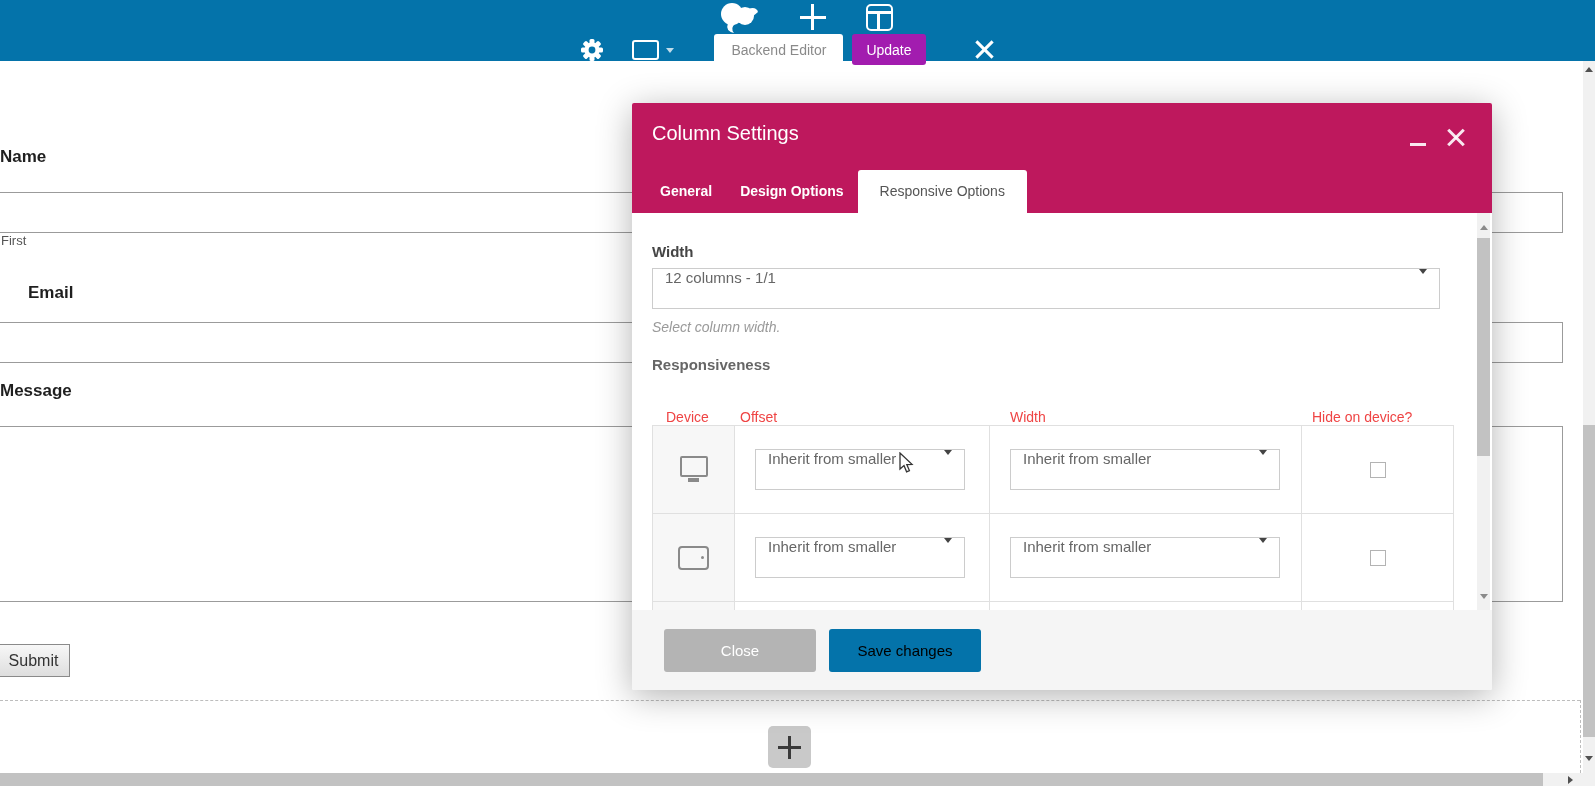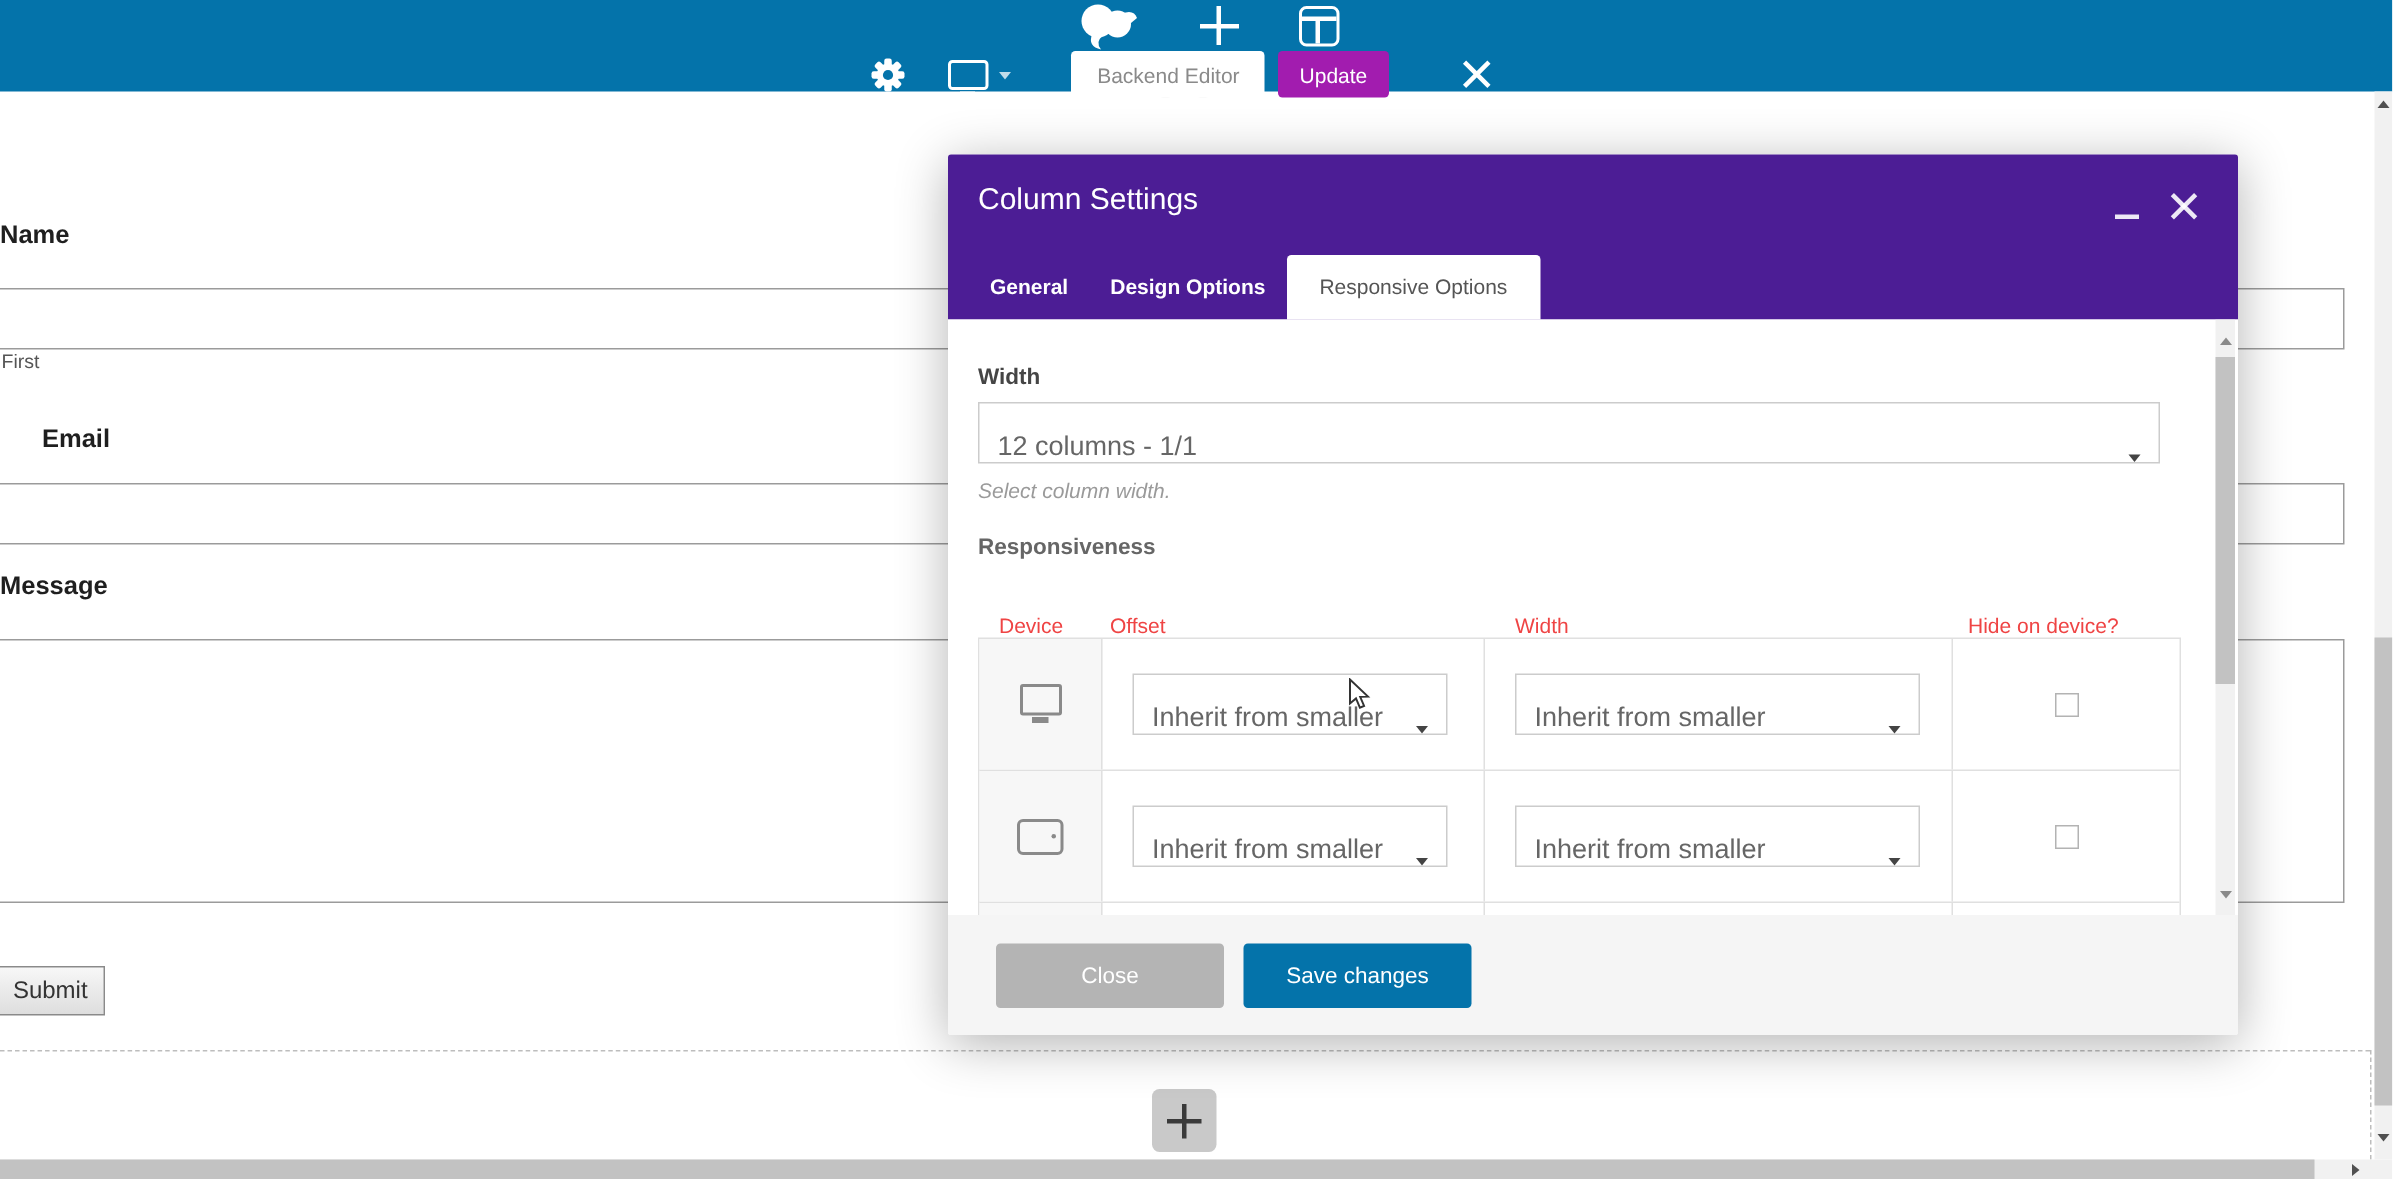--- a/index.html
+++ b/index.html
@@ -49,32 +49,32 @@
   .vscroll{position:absolute;left:1583px;top:61px;width:12px;height:712px;background:#f1f1f1;z-index:45;}
   .vscroll .arr-up{position:absolute;left:2px;top:6px;width:0;height:0;border-left:4px solid transparent;border-right:4px solid transparent;border-bottom:5px solid #505050;}
   .vscroll .thumb{position:absolute;left:0;top:364px;width:12px;height:312px;background:#c2c2c2;}
   .vscroll .arr-dn{position:absolute;left:2px;bottom:12px;width:0;height:0;border-left:4px solid transparent;border-right:4px solid transparent;border-top:5px solid #505050;}
   .hscroll{position:absolute;left:0;top:773px;width:1595px;height:13px;background:#f1f1f1;z-index:46;}
   .hscroll .thumb{position:absolute;left:0;top:0;width:1543px;height:13px;background:#c2c2c2;}
   .hscroll .arr-rt{position:absolute;left:1568px;top:2.5px;width:0;height:0;border-top:4px solid transparent;border-bottom:4px solid transparent;border-left:5px solid #505050;}
 
   
   .modal{position:absolute;left:632px;top:103px;width:860px;height:587px;z-index:30;box-shadow:0 6px 35px rgba(0,0,0,.3);border-radius:2px;}
-  .m-header{position:relative;height:110px;background:#4c1d95;border-radius:2px 2px 0 0;}
+  .m-header{position:relative;height:110px;background:#be185d;border-radius:2px 2px 0 0;}
   .m-title{position:absolute;left:20px;top:19px;color:#fff;font-size:20px;font-weight:400;}
   .m-min{position:absolute;right:66px;top:40px;width:16px;height:3px;background:rgba(255,255,255,.9);cursor:pointer;}
   .m-close{position:absolute;right:26px;top:24px;width:20px;height:20px;cursor:pointer;}
   .m-close::before,.m-close::after{content:"";position:absolute;left:-1px;top:8.5px;width:22px;height:3px;background:rgba(255,255,255,.9);}
   .m-close::before{transform:rotate(45deg);} .m-close::after{transform:rotate(-45deg);}
   .m-tabs{position:absolute;left:14px;bottom:0;display:flex;align-items:flex-end;}
   .m-tab{height:43px;line-height:43px;padding:0 14px;color:#fff;font-size:14px;font-weight:bold;cursor:pointer;white-space:nowrap;}
   .m-tab.active{background:#fff;color:#555;font-weight:400;padding:0 22px;border-radius:3px 3px 0 0;}
   .m-body{position:relative;height:397px;background:#fff;overflow:hidden;}
   .w-label{position:absolute;left:20px;top:30px;font-size:15px;font-weight:600;color:#454545;}
-  .sel{display:flex;align-items:flex-end;justify-content:space-between;background:#fff;border:1px solid #ccc;height:41px;padding:0 12px;font-size:18px;color:#666;cursor:pointer;}
+  .sel{display:flex;align-items:flex-start;justify-content:space-between;background:#fff;border:1px solid #ccc;height:41px;padding:0 12px;font-size:15px;color:#666;cursor:pointer;}
   .sel .s-caret{width:0;height:0;border-left:4px solid transparent;border-right:4px solid transparent;border-top:5px solid #444;}
   .w-select{position:absolute;left:20px;top:55px;width:788px;}
   .w-helper{position:absolute;left:20px;top:106px;font-size:14px;font-style:italic;color:#9a9a9a;}
   .resp-label{position:absolute;left:20px;top:143px;font-size:15px;font-weight:600;color:#666;}
   .thead{position:absolute;left:20px;top:177px;width:802px;height:35px;display:flex;align-items:flex-end;font-size:14px;font-weight:normal;color:#ef4444;}
   .th-device{width:83px;padding-left:14px;}
   .th-offset{width:255px;padding-left:5px;}
   .th-width{width:312px;padding-left:20px;}
   .th-hide{width:152px;padding-left:10px;}
   .tbody{position:absolute;left:20px;top:212px;width:802px;border:1px solid #e0e0e0;}
@@ -91,21 +91,21 @@
   .desktop-ic{position:relative;width:28px;height:21px;border:2.5px solid #8a8a8a;border-radius:2px;margin-bottom:7px;}
   .desktop-ic::after{content:"";position:absolute;left:6px;bottom:-7px;width:11px;height:3.5px;background:#8a8a8a;}
   .tablet-ic{position:relative;width:31px;height:24px;border:2.5px solid #8a8a8a;border-radius:4px;}
   .tablet-ic::after{content:"";position:absolute;right:3px;top:8px;width:3.5px;height:3.5px;background:#8a8a8a;border-radius:50%;}
   .m-scroll{position:absolute;left:845px;top:0;width:13px;height:397px;background:#f1f1f1;}
   .m-scroll .arr-up{position:absolute;left:2.5px;top:12px;width:0;height:0;border-left:4px solid transparent;border-right:4px solid transparent;border-bottom:5px solid #8a8a8a;}
   .m-scroll .thumb{position:absolute;left:0;top:25px;width:13px;height:218px;background:#c2c2c2;}
   .m-scroll .arr-dn{position:absolute;left:2.5px;top:381px;width:0;height:0;border-left:4px solid transparent;border-right:4px solid transparent;border-top:5px solid #8a8a8a;}
   .m-footer{height:80px;background:#f5f5f5;display:flex;align-items:center;padding-left:32px;border-radius:0 0 2px 2px;}
   .btn-close{width:152px;height:43px;background:#b4b4b4;color:#fff;font-size:15px;border:none;border-radius:3px;cursor:pointer;}
-  .btn-save{width:152px;height:43px;background:#0473aa;color:#ffffff;font-size:15px;border:none;border-radius:3px;margin-left:13px;cursor:pointer;}
+  .btn-save{width:152px;height:43px;background:#0473aa;color:#000000;font-size:15px;border:none;border-radius:3px;margin-left:13px;cursor:pointer;}
 
   .cursor{position:absolute;left:899px;top:452px;z-index:60;pointer-events:none;}
 </style>
 </head>
 <body>
 
 <div class="screen">
 
   <header class="topbar">
     <div class="tb-left">

